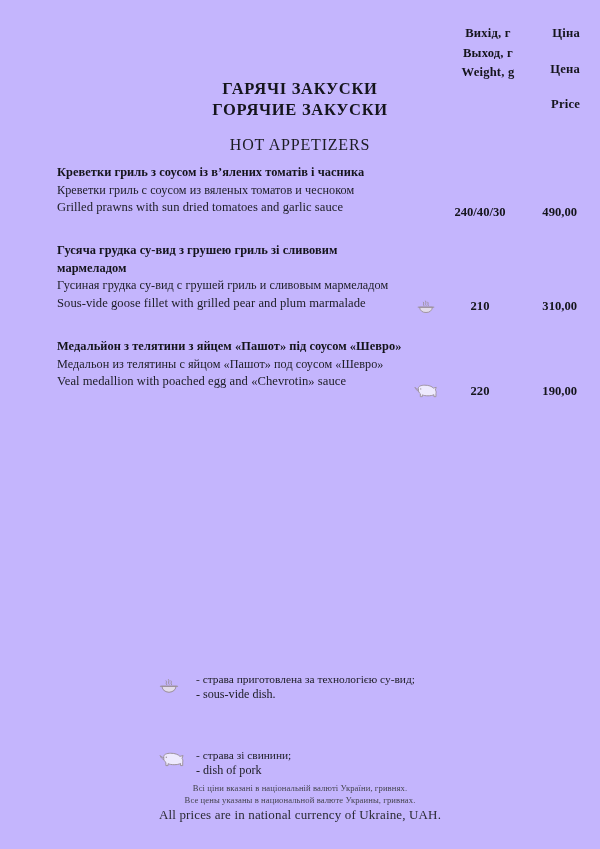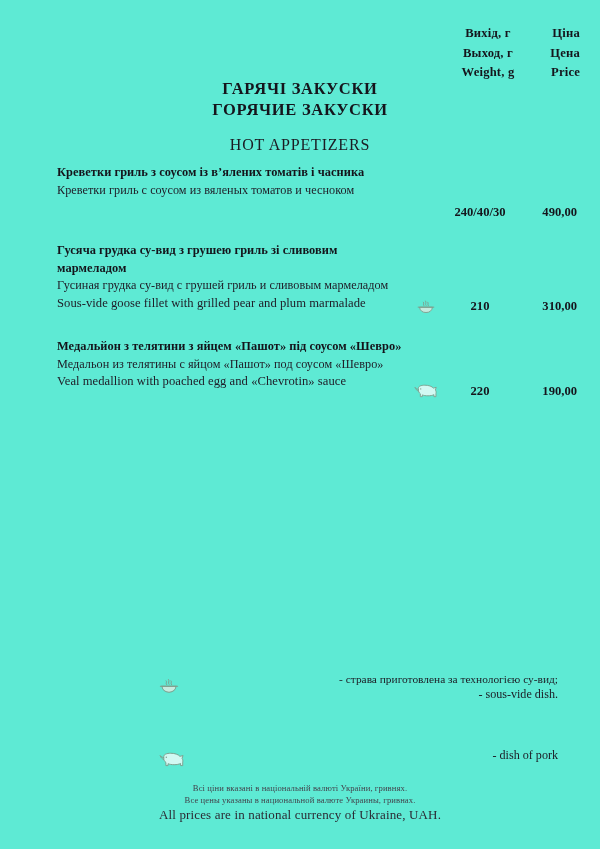--- a/index.html
+++ b/index.html
@@ -12,42 +12,42 @@
     height: 849px;
     position: relative;
     font-family: "Liberation Serif", "DejaVu Serif", serif;
     color: #1a1a1a;
     overflow: hidden;
   }
 
   .page {
     position: absolute;
     inset: 0;
-    background: #5eead4;
+    background: #c4b5fd;
   }
 
   
   .col-head {
     position: absolute;
     top: 24px;
     left: 450px;
     width: 130px;
     display: flex;
     justify-content: flex-start;
     font-size: 8.5px;
     letter-spacing: .2px;
     color: #32323c;
   }
   .col-head .col {
     display: flex;
     flex-direction: column;
     line-height: 1.55;
   }
   .col-head .col.weight { width: 76px; }
-  .col-head .col.price  { width: 54px; }
+  .col-head .col.price  { width: 54px; gap: 16px; }
 
   
   .title-block {
     position: absolute;
     top: 78px;
     left: 0;
     width: 600px;
     text-align: center;
     line-height: 1.28;
   }
@@ -148,21 +148,20 @@
   .legend {
     position: absolute;
     left: 158px;
     width: 400px;
   }
   .legend.sousvide { top: 672px; }
   .legend.pork { top: 748px; }
   .legend-row {
     display: flex;
     align-items: flex-start;
-    text-align: right;
   }
   .legend-icon {
     width: 38px;
     flex: none;
     padding-top: 2px;
   }
   .legend-lines {
     flex: 1;
     line-height: 1.32;
   }
@@ -218,20 +217,21 @@
     <div class="title-ru">ГОРЯЧИЕ ЗАКУСКИ</div>
     <div class="title-en">HOT APPETIZERS</div>
   </div>
 
   <div class="menu">
 
     <div class="item i1">
       <div class="item-text">
         <div class="name-ua">Креветки гриль з соусом із в’ялених томатів і часника</div>
         <div class="name-ru">Креветки гриль с соусом из вяленых томатов и чесноком</div>
+        <div class="name-en">Grilled prawns with sun dried tomatoes and garlic sauce</div>
       </div>
       <div class="item-meta">
         <div class="badge-slot"></div>
         <div class="weight">240/40/30</div>
         <div class="price">490,00</div>
       </div>
     </div>
 
     <div class="item i2">
       <div class="item-text">
@@ -292,20 +292,21 @@
   <div class="legend pork">
     <div class="legend-row">
       <div class="legend-icon">
         <svg class="icon-pork" width="28" height="19" viewBox="0 0 34 22">
           <path d="M7 7.5 C7 4.8 10.5 3.4 15.5 3.4 C20.5 3.4 25 5 26.6 7.2 L30.4 6.2 L29.2 9.6 C30.2 11 30.4 12.6 30 14.2 L30 18.4 L27.4 18.4 L27.4 15.8 C25.6 16.8 22.8 17.3 19.6 17.3 C16.6 17.3 14 16.9 12.2 16.1 L12.2 18.4 L9.6 18.4 L9.6 14.6 C8 13.4 7 11.6 7 9.6 Z" fill="#ffffff" stroke="#8a8070" stroke-width="1.15" stroke-linejoin="round"></path>
           <path d="M7 9 C5.2 8.4 3.6 7.4 2.6 6.2 C3.4 8.6 4.8 10.2 6.8 11" fill="none" stroke="#8a8070" stroke-width="1.1" stroke-linecap="round"></path>
           <circle cx="10.1" cy="8.3" r="0.85" fill="#8a8070"></circle>
         </svg>
       </div>
       <div class="legend-lines">
+        <div class="legend-ua">- страва зі свинини;</div>
         <div class="legend-en">- dish of pork</div>
       </div>
     </div>
   </div>
 
   <div class="footer">
     <div class="fl">Всі ціни вказані в національній валюті України, гривнях.</div>
     <div class="fl">Все цены указаны в национальной валюте Украины, гривнах.</div>
     <div class="fl en">All prices are in national currency of Ukraine, UAH.</div>
   </div>

